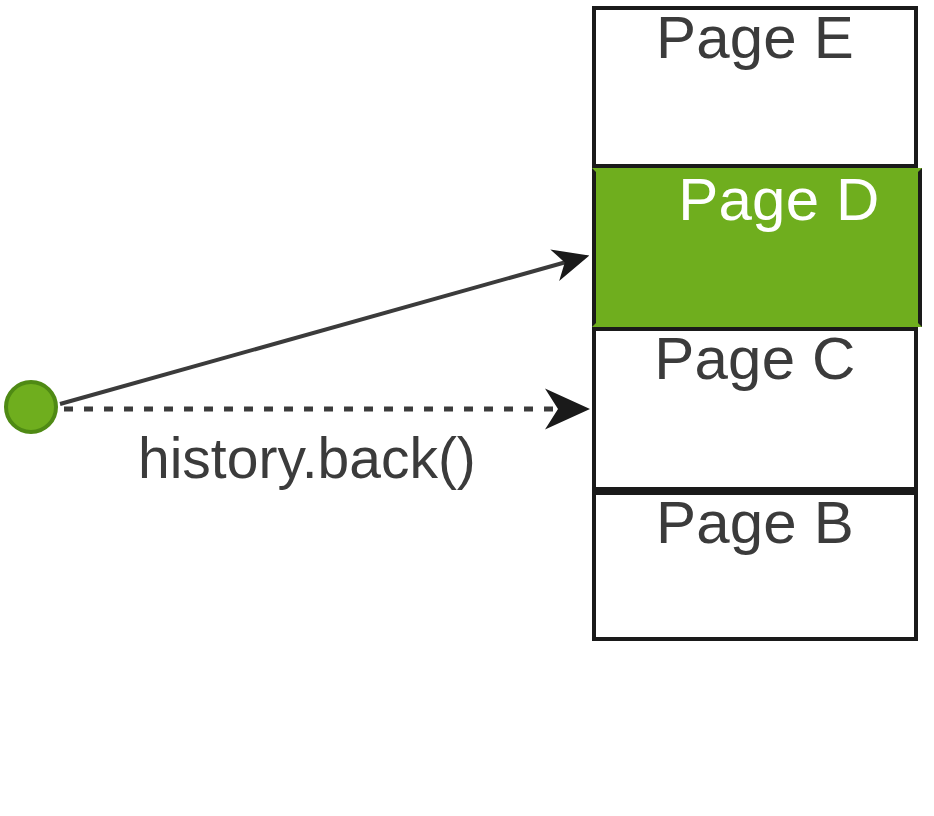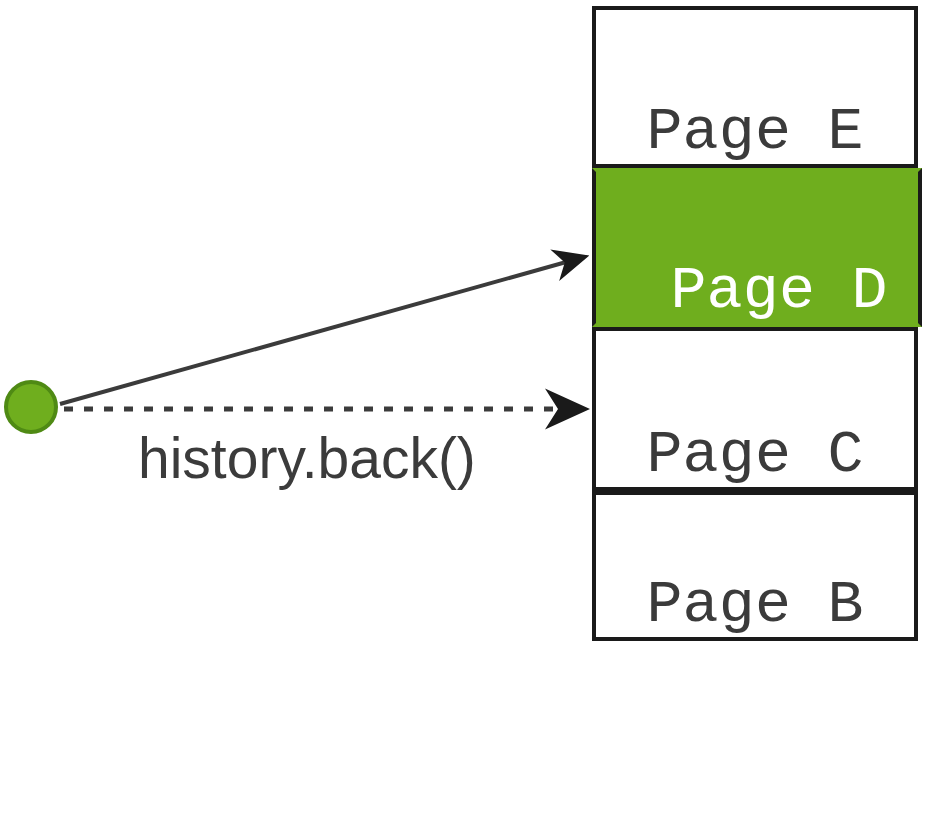--- a/index.html
+++ b/index.html
@@ -26,23 +26,22 @@
     box-sizing: border-box;
   }
   .stack-row {
     position: absolute;
     left: 0;
     width: 326px;
     box-sizing: border-box;
     border: 4px solid #1a1a1a;
     background: #ffffff;
     display: flex;
-    align-items: flex-end;
+    align-items: flex-start;
     justify-content: center;
-    font-family: Liberation Mono, monospace;
   }
   .stack-row .row-label {
     font-size: 60px;
     line-height: 1;
     color: #3b3b3b;
     letter-spacing: 0.2px;
     white-space: nowrap;
     transform: translateY(-2px);
   }
   .stack-row.active {

